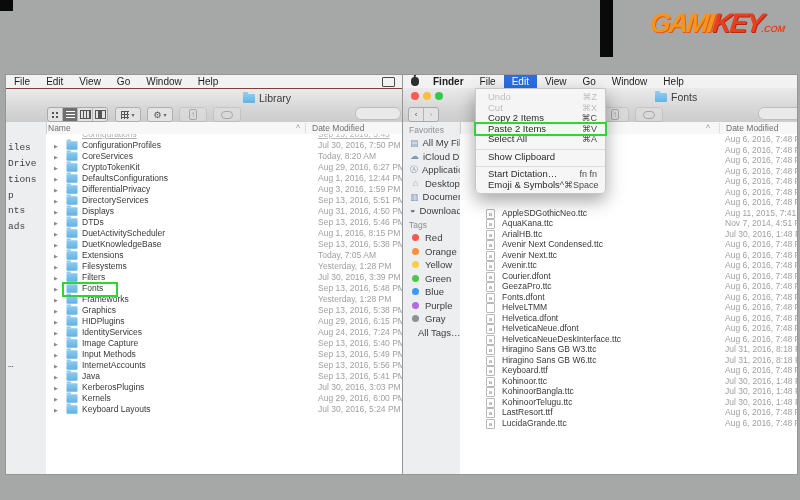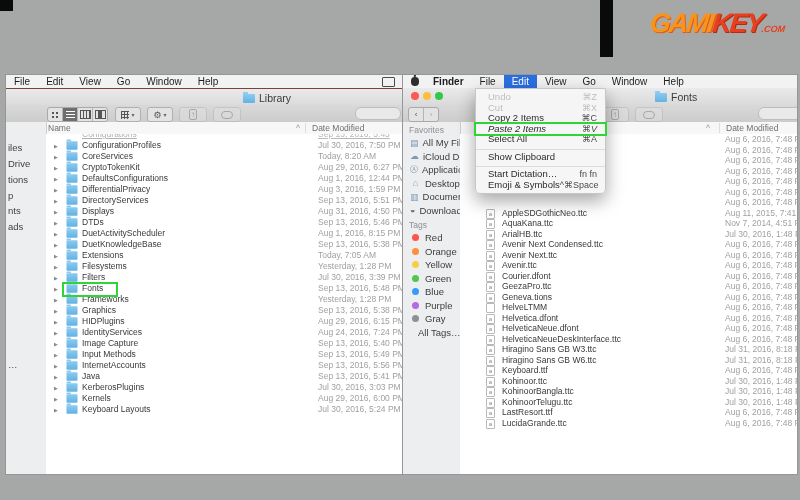--- a/index.html
+++ b/index.html
@@ -97,21 +97,21 @@
   .tl{width:8px;height:8px;border-radius:50%;display:inline-block;}
   
   .dropdown{position:absolute;left:72px;top:13px;width:129px;background:rgba(246,246,247,.97);
             border:1px solid #c6c6c6;border-radius:0 0 5px 5px;box-shadow:0 7px 18px rgba(0,0,0,.35);
             padding:3px 0;z-index:20;}
   .mi{position:relative;height:10.5px;line-height:10.5px;font-size:9.5px;color:#2b2b2b;padding:0 8px 0 12px;
       display:flex;justify-content:space-between;white-space:nowrap;}
   .mi .sc{color:#4a4a4a;font-size:9px;}
   .mi.disabled, .mi.disabled .sc{color:#bdbdbd;}
   .mi.sep-after{border-bottom:1px solid #dcdcdc;padding-bottom:2px;margin-bottom:2px;height:12.5px;}
-  .mi.hl{box-shadow:0 0 0 2px #2fd437;z-index:21;font-style:italic;}
+  .mi.hl{box-shadow:0 0 0 2px #2fd437;z-index:21;}
   .backfwd .s{font-size:8px;color:#555;}
   .apple{width:8px;height:9px;background:#2e2e2e;border-radius:45% 45% 48% 48%;position:relative;display:inline-block;margin:0 6px 0 8px;}
   .apple::before{content:"";position:absolute;left:3px;top:-3px;width:2px;height:3px;background:#2e2e2e;border-radius:50% 50% 0 0;transform:rotate(20deg);}
   .displayicon{width:11px;height:8px;border:1px solid #4a4a4a;border-radius:1px;position:absolute;right:8px;top:2px;}
 </style>
 </head>
 <body>
 
 <div class="abs black-corner"></div>
 <div class="abs black-bar"></div>
@@ -165,21 +165,21 @@
       </div>
     <div class="searchbox" style="left:349px;top:2px;width:44px;"></div>
   </div>
 
   <div class="hdr" style="top:47px;text-align:right;">
     <span class="h" style="left:42px;">Name</span>
     <span class="h" style="left:290px;color:#9a9a9a;">^</span>
     <span class="h" style="left:306px;border-left:1px solid #ddd;padding-left:6px;margin-left:-7px;">Date Modified</span>
   </div>
 
-  <div class="sidebar" style="left:0;top:47px;bottom:0;width:40px;">
+  <div class="sidebar" style="left:0;top:47px;bottom:0;width:40px;font-family:Liberation Mono, monospace;">
 
   <span class="frag sb-frag" style="top: 20px;">iles</span>
       <span class="frag sb-frag" style="top: 36px;">Drive</span>
       <span class="frag sb-frag" style="top: 52px;">tions</span>
       <span class="frag sb-frag" style="top: 68px;">p</span>
       <span class="frag sb-frag" style="top: 83px;">nts</span>
       <span class="frag sb-frag" style="top: 99px;">ads</span>
       <span class="frag sb-frag" style="top: 237px;">…</span>
     </div>
 
@@ -494,21 +494,21 @@
         </div><div class="row rrow">
           <span class="ficon i-fontfile"></span>
           <span class="name">Courier.dfont</span>
           <span class="date">Aug 6, 2016, 7:48 PM</span>
         </div><div class="row rrow">
           <span class="ficon i-fontfile"></span>
           <span class="name">GeezaPro.ttc</span>
           <span class="date">Aug 6, 2016, 7:48 PM</span>
         </div><div class="row rrow">
           <span class="ficon i-fontfile"></span>
-          <span class="name">Geneva.tions</span>
+          <span class="name">Fonts.dfont</span>
           <span class="date">Aug 6, 2016, 7:48 PM</span>
         </div><div class="row rrow">
           <span class="ficon i-plainfile"></span>
           <span class="name">HelveLTMM</span>
           <span class="date">Aug 6, 2016, 7:48 PM</span>
         </div><div class="row rrow">
           <span class="ficon i-fontfile"></span>
           <span class="name">Helvetica.dfont</span>
           <span class="date">Aug 6, 2016, 7:48 PM</span>
         </div><div class="row rrow">

